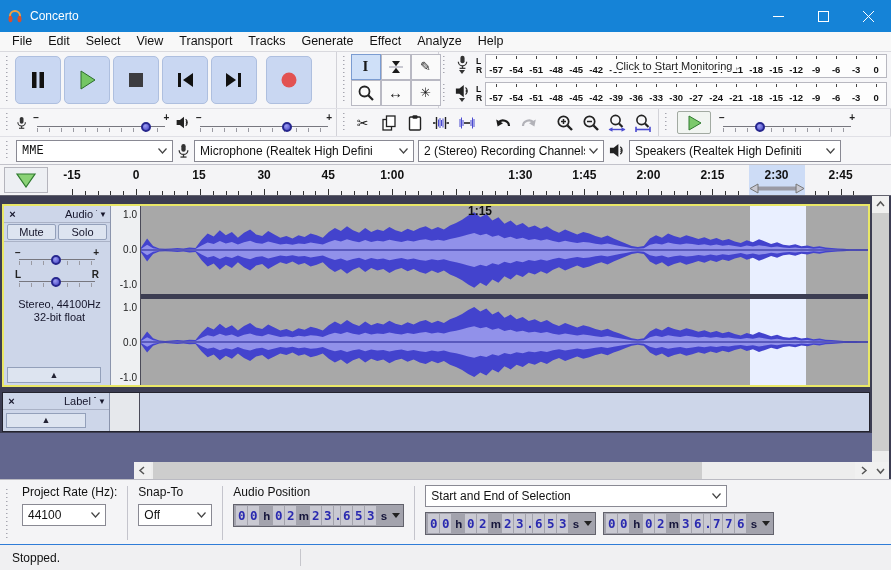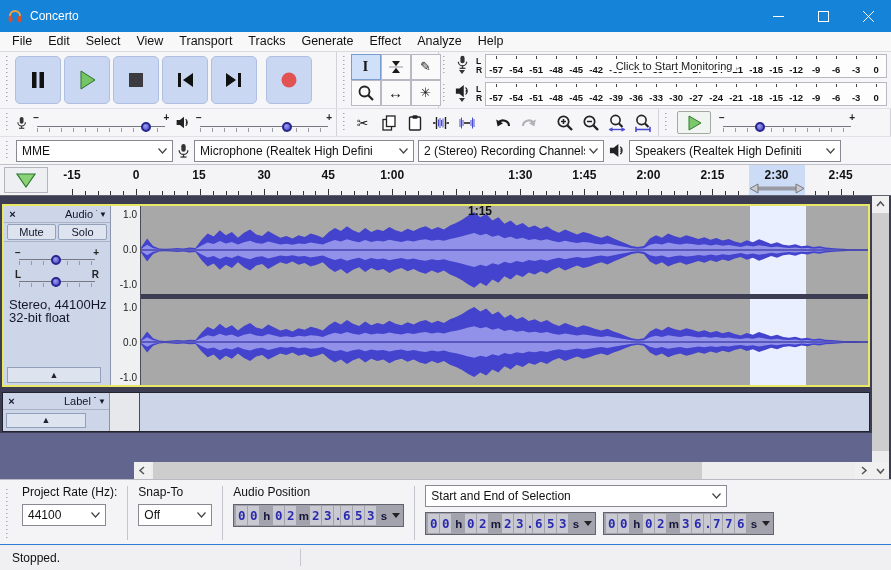--- a/index.html
+++ b/index.html
@@ -63,21 +63,21 @@
   .ebtn { width:25px; height:22px; display:flex; align-items:center; justify-content:center; font-size:14px; color:#1a1a1a; }
   .egap { width:9px; }
   .mixersec { width:337px; gap:4px; }
   .passec { flex:1; gap:6px; }
   .pasbtn { width:34px; height:23px; border:1px solid #a2aaa2; background:#f1f5f1; border-radius:2px; display:flex; align-items:center; justify-content:center; }
 
   
   .devsec { flex:1; gap:4px; border-right:none; }
   .select { height:22px; border:1px solid #898993; background:#fff; display:flex; align-items:center; justify-content:space-between; padding:0 5px; font-size:12px; color:#111; gap:4px; }
   .select span { white-space:nowrap; overflow:hidden; }
-  .w157{width:157px;} .w220{width:220px;} .w186{width:186px;} .w212{width:212px;}
+  .w157{width:157px;font-family:Liberation Mono, monospace;} .w220{width:220px;} .w186{width:186px;} .w212{width:212px;}
   .w84{width:84px;} .w74{width:74px;} .w302{width:302px;}
 
   
   .ruler { position:relative; height:32px; background:#f4f4f6; border-top:1px solid #c2c2ca; border-bottom:1px solid #62626e; }
   .qp { position:absolute; left:4px; top:2px; width:44px; height:26px; background:#edeff3; border:1px solid #b4b4bc; display:flex; align-items:center; justify-content:center; z-index:3; }
   .rscale { position:absolute; left:0; right:0; top:0; bottom:0; }
   .rtick { position:absolute; bottom:0; width:1px; height:4px; background:#333; }
   .rtick.mj { height:6px; }
   .rlabel { position:absolute; top:3px; transform:translateX(-50%); font-size:12px; font-weight:bold; color:#111; z-index:2; }
   .ruler-band { position:absolute; top:0; bottom:0; background:#cddcf6; z-index:1; }
@@ -87,21 +87,21 @@
   .trackarea { position:relative; height:283px; background:#3c3d52; overflow:hidden; }
   .atrack { position:absolute; left:2px; top:8px; width:868px; height:183px; border:2px solid #e9e766; display:flex; background:#cdd6e9; }
   .tpanel { width:107px; position:relative; border-right:1px solid #8a94ac; font-size:11px; color:#15152a; }
   .trow1 { display:flex; align-items:center; height:17px; border-bottom:1px solid #aab2c6; padding:0 2px; gap:2px; }
   .tclose { width:13px; text-align:center; font-weight:bold; font-size:11px; }
   .tname { flex:1; padding-left:1px; white-space:nowrap; overflow:hidden;margin-left:43px; }
   .tdrop { font-size:8px; padding-right:1px; }
   .trow2 { display:flex; border-bottom:1px solid #aab2c6; height:19px; padding:1px 2px; }
   .tbtn { flex:1; margin:0 1px; background:#dde4f0; border:1px solid #93a0ba; border-radius:2px; font-size:11px; text-align:center; line-height:14px; color:#15152a; }
   .psliders { display:flex; flex-direction:column; align-items:center; padding-top:5px; gap:2px; }
-  .tinfo { margin:9px 0 0 5px; font-size:13px; line-height:13px; }
+  .tinfo { margin:9px 0 0 5px; font-size:11px; line-height:13px;text-align:center; }
   .collapse { position:absolute; left:3px; right:9px; bottom:2px; height:16px; background:#dde4f0; border:1px solid #93a0ba; text-align:center; font-size:9px; line-height:14px; color:#223; }
   .vruler { width:30px; background:#eef0f2; border-right:1px solid #4a4a58; position:relative; }
   .vval { position:absolute; right:3px; font-size:10px; color:#222; }
   .tbody { flex:1; position:relative; background:#a8a8a8; overflow:hidden; }
   .wsel { position:absolute; top:0; bottom:0; background:#e9efff; }
   .wv { position:absolute; left:0; width:100%; }
   .w1 { top:0; height:88px; } .w2 { top:93px; height:86px; }
   .chdiv { position:absolute; top:88px; height:5px; left:0; right:0; background:#3c3d52; }
 
   .ltrack { position:absolute; left:2px; top:196px; width:868px; height:40px; border:1px solid #23232e; display:flex; background:#cdd6e9; }

